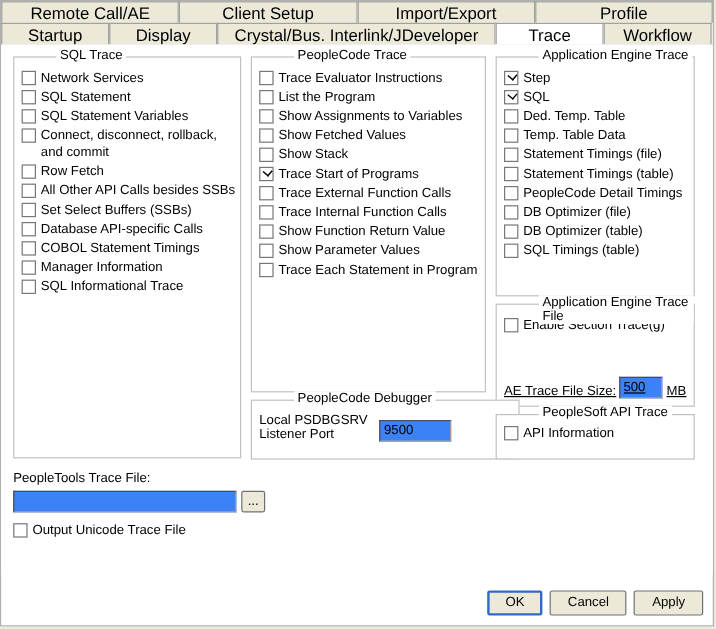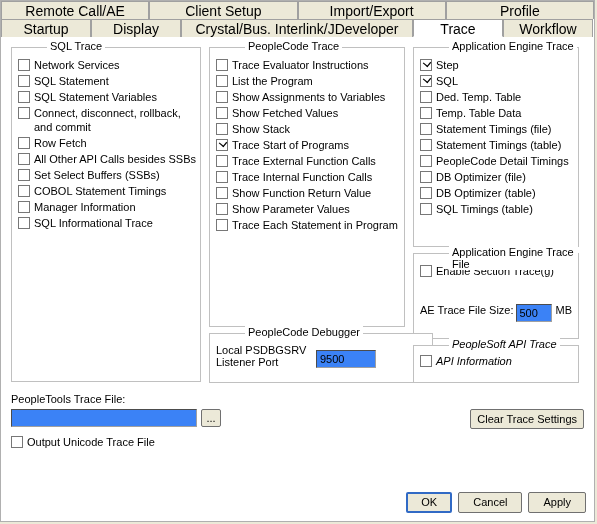--- a/index.html
+++ b/index.html
@@ -201,20 +201,24 @@
           <div class="checkitem">
             <div class="checkbox"></div>
             <span class="checktext">All Other API Calls besides SSBs</span>
           </div>
           <div class="checkitem">
             <div class="checkbox"></div>
             <span class="checktext">Set Select Buffers (SSBs)</span>
           </div>
           <div class="checkitem">
             <div class="checkbox"></div>
+            <span class="checktext">Database API-specific Calls</span>
+          </div>
+          <div class="checkitem">
+            <div class="checkbox"></div>
             <span class="checktext">COBOL Statement Timings</span>
           </div>
           <div class="checkitem">
             <div class="checkbox"></div>
             <span class="checktext">Manager Information</span>
           </div>
           <div class="checkitem">
             <div class="checkbox"></div>
             <span class="checktext">SQL Informational Trace</span>
           </div>
@@ -318,46 +322,45 @@
     </div>
 
     <div class="groupbox" style="left:412px; top:216px; width:166px; height:86px;">
       <div class="group-title">Application Engine Trace File</div>
       <div class="check-list">
         <div class="checkitem">
           <div class="checkbox"></div>
           <span class="checktext">Enable Section Trace(g)</span>
         </div>
       </div>
-      <div style="position:absolute; bottom:16px; left:6px; right:6px; display:flex; align-items:flex-start;">
+      <div style="position:absolute; bottom:6px; left:6px; right:6px; display:flex; align-items:flex-end;text-decoration:underline;">
         <span class="label" style="flex:1;">AE Trace File Size:</span>
         <input class="inputbox" style="width: 36px;" value="500">
         <span class="label" style="margin-left:4px;">MB</span>
       </div>
     </div>
 
     <div class="groupbox" style="left:208px; top:296px; width:224px; height:50px;">
       <div class="group-title">PeopleCode Debugger</div>
       <div style="padding:10px 6px 4px 6px; display:flex; align-items:flex-end;">
         <span class="label" style="width:100px;">Local PSDBGSRV Listener Port</span>
         <input class="inputbox" style="width: 60px;" value="9500">
       </div>
     </div>
 
-    <div class="groupbox" style="left:412px; top:308px; width:166px; height:38px;font-style:italic;">
+    <div class="groupbox" style="left:412px; top:308px; width:166px; height:38px;">
       <div class="group-title">PeopleSoft API Trace</div>
       <div class="check-list" style="padding-top:8px;">
         <div class="checkitem">
           <div class="checkbox"></div>
           <span class="checktext">API Information</span>
         </div>
       </div>
     </div>
 
-    <div class="btn" style="position:absolute; right:10px; top:372px; padding:2px 6px; height:20px;">Clear Trace Settings</div>
 
     <div style="position:absolute; left:10px; top:356px;">
       <div class="label">PeopleTools Trace File:</div>
       <div style="display:flex; align-items:center; margin-top:4px;">
         <input class="inputbox" style="width: 186px;" value="">
         <button class="browsebtn" style="margin-left:4px;">...</button>
       </div>
       <div class="checkitem" style="margin-top:8px;">
         <div class="checkbox"></div>
         <span class="checktext">Output Unicode Trace File</span>

